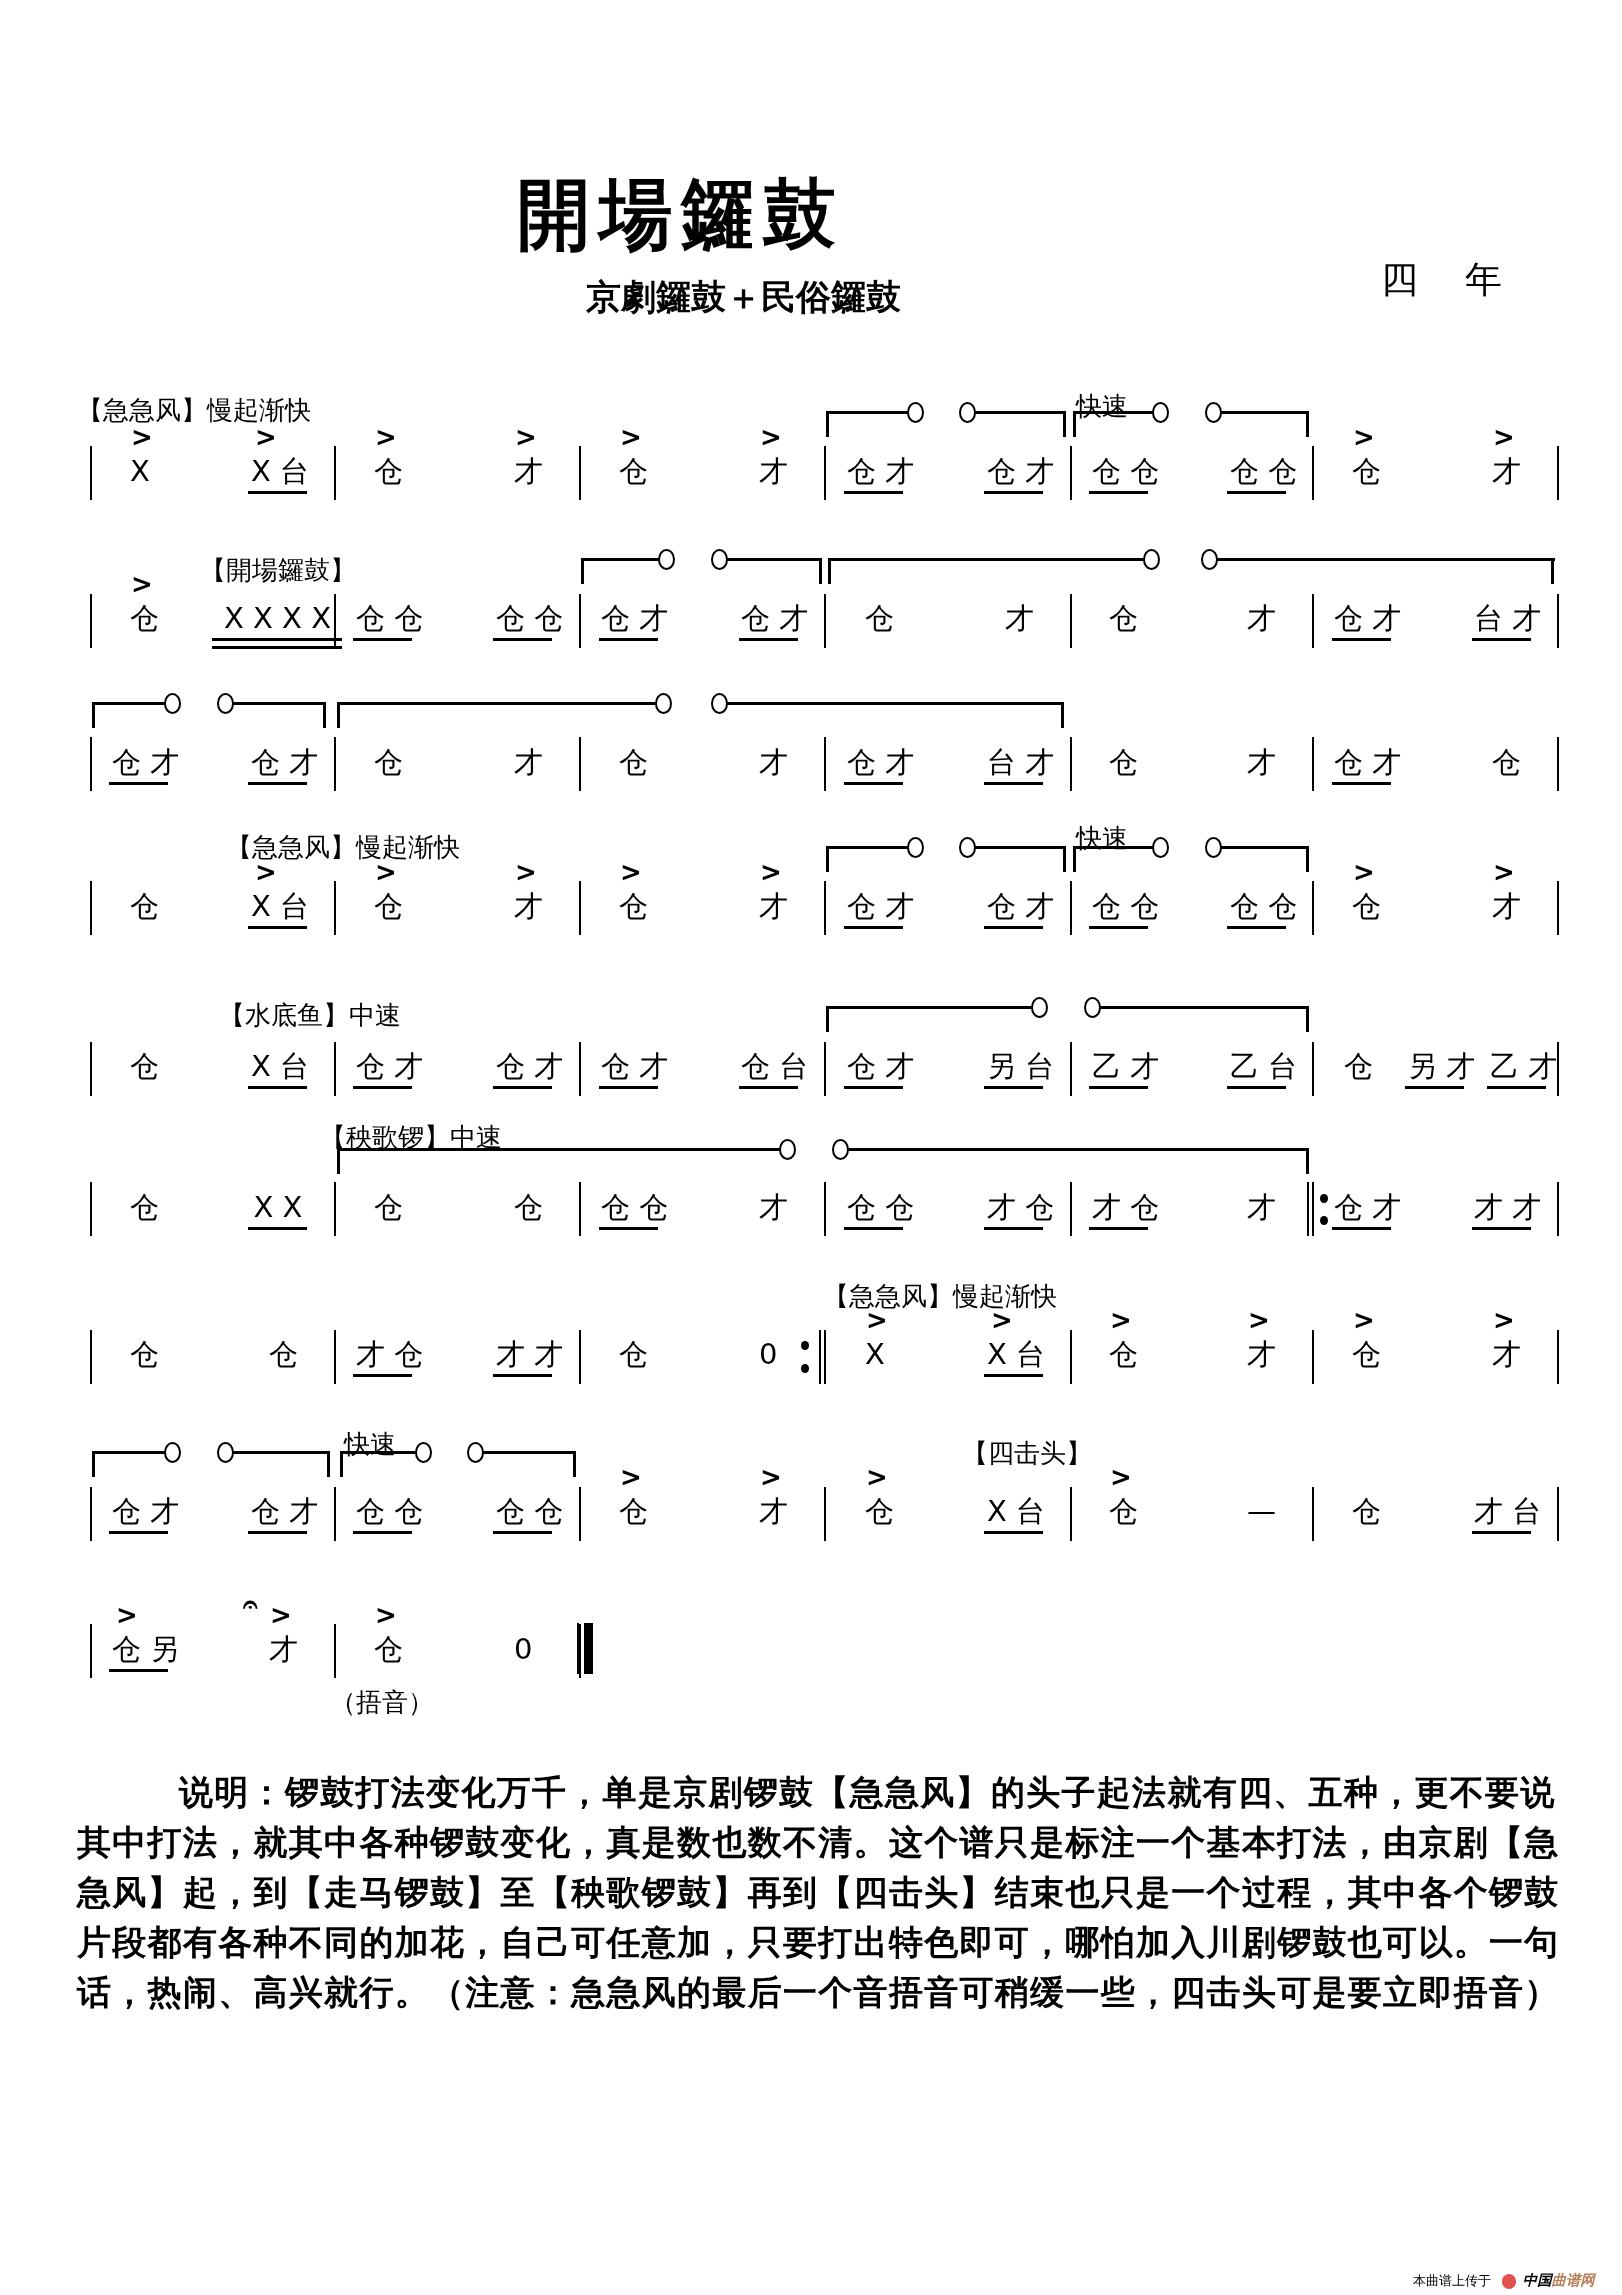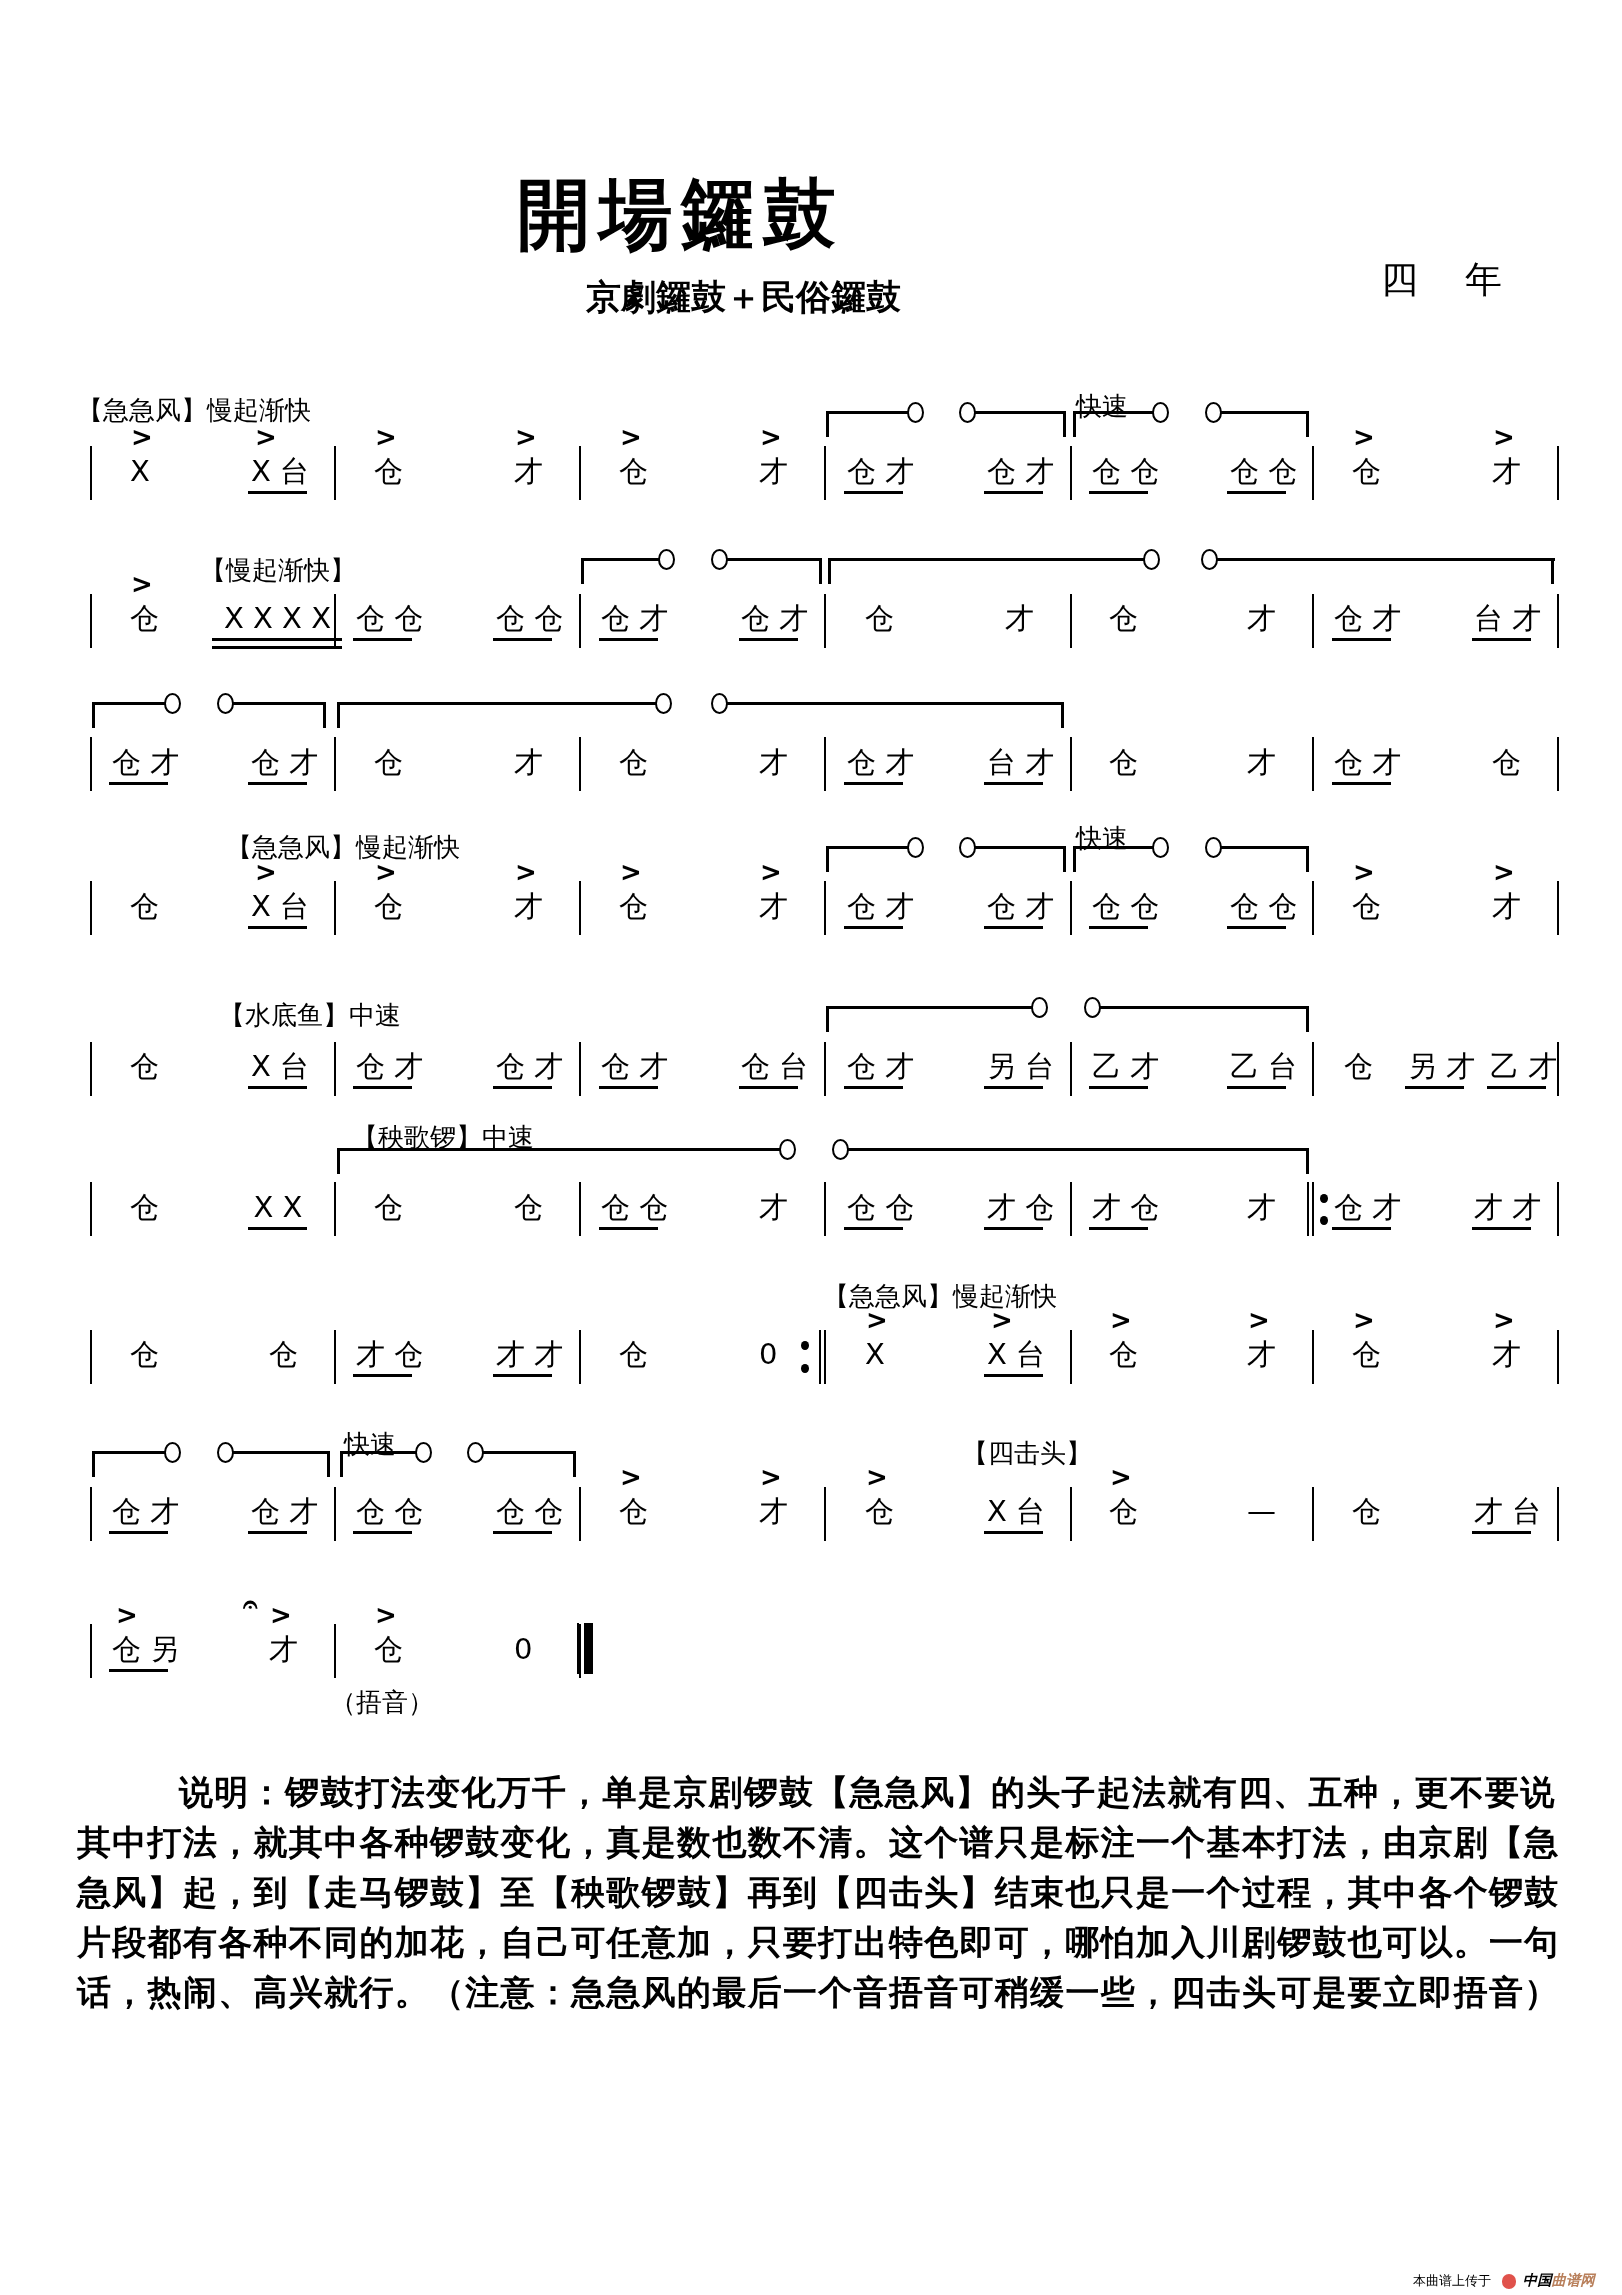--- a/index.html
+++ b/index.html
@@ -343,25 +343,25 @@
     <div class="brk-vert" style="left: 327px; top: 1451px;"></div>
     <div class="brk-circle" style="left: 217px; top: 1442px;"></div>
     <div class="brk-line" style="left: 340px; top: 1451px; width: 84px;"></div>
     <div class="brk-vert" style="left: 340px; top: 1451px;"></div>
     <div class="brk-circle" style="left: 415px; top: 1442px;"></div>
     <div class="brk-line" style="left: 476px; top: 1451px; width: 99px;"></div>
     <div class="brk-vert" style="left: 573px; top: 1451px;"></div>
     <div class="brk-circle" style="left: 467px; top: 1442px;"></div>
     <div class="label" style="left: 77px; top: 393px;">【急急风】慢起渐快</div>
     <div class="label" style="left: 1076px; top: 389px;">快速</div>
-    <div class="label" style="left: 200px; top: 553px;">【慢起渐快】</div>
+    <div class="label" style="left: 200px; top: 553px;">【開場鑼鼓】</div>
     <div class="label" style="left: 226px; top: 830px;">【急急风】慢起渐快</div>
     <div class="label" style="left: 1076px; top: 821px;">快速</div>
     <div class="label" style="left: 219px; top: 998px;">【水底鱼】中速</div>
-    <div class="label" style="left: 352px; top: 1120px;">【秧歌锣】中速</div>
+    <div class="label" style="left: 320px; top: 1120px;">【秧歌锣】中速</div>
     <div class="label" style="left: 823px; top: 1279px;">【急急风】慢起渐快</div>
     <div class="label" style="left: 344px; top: 1427px;">快速</div>
     <div class="label" style="left: 962px; top: 1436px;">【四击头】</div>
     <div class="label" style="left: 330px; top: 1685px;">（捂音）</div>
     <div class="bar" style="left: 1307px; top: 1182px; height: 54px;"></div>
     <div class="repeat-dot" style="left: 1320px; top: 1194px;"></div>
     <div class="repeat-dot" style="left: 1320px; top: 1216px;"></div>
     <div class="repeat-dot" style="left: 801px; top: 1341px;"></div>
     <div class="repeat-dot" style="left: 801px; top: 1364px;"></div>
     <div class="bar" style="left: 819px; top: 1330px; height: 54px;"></div>

